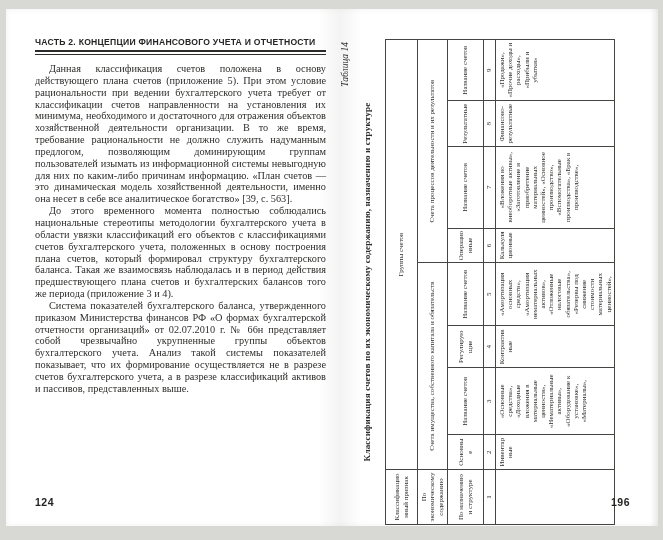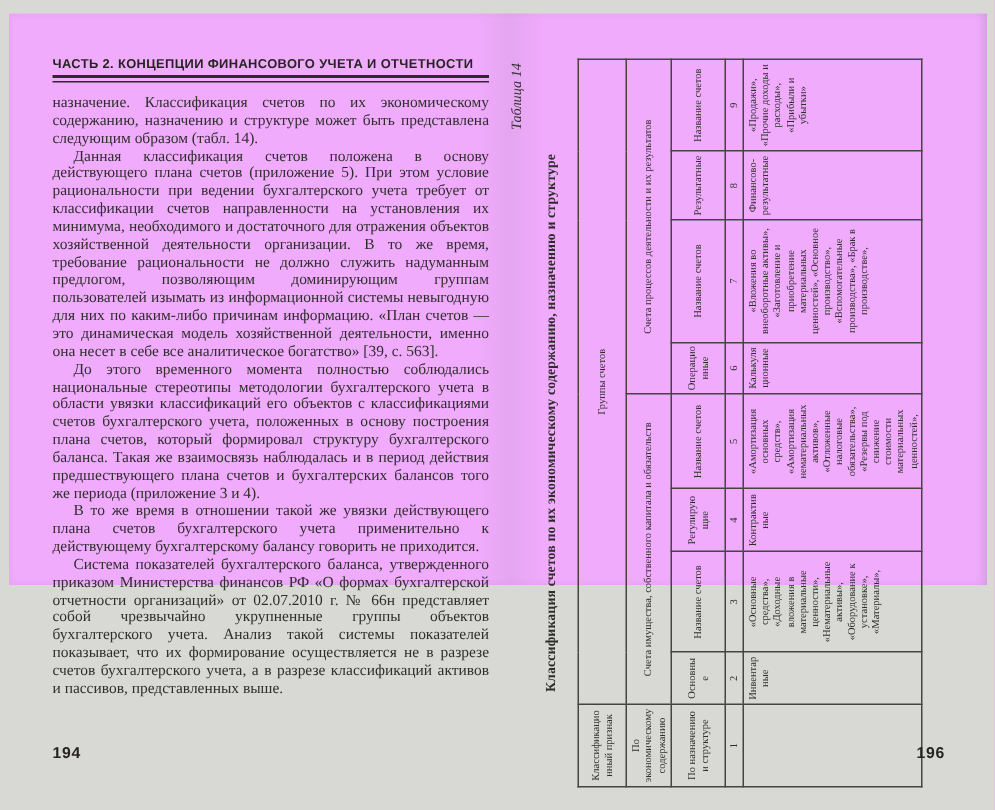--- a/index.html
+++ b/index.html
@@ -2,22 +2,22 @@
 <html><head>
 <meta charset="utf-8">
 <style>
   html,body{margin:0;padding:0;}
   body{
     width:663px;height:540px;position:relative;overflow:hidden;
     background:#d8d8d4;
     font-family:"Liberation Serif", serif;
   }
   .scan{
-    position:absolute;left:6px;top:9px;width:652px;height:381px;
-    background:#f0abfc;
+    position:absolute;left:6px;top:9px;width:652px;height:517px;
+    background:#ffffff;
     box-shadow:inset 0 0 6px rgba(0,0,0,0.06);
   }
   .gutter{
     position:absolute;left:312px;top:0;width:44px;height:100%;
     background:linear-gradient(90deg, rgba(0,0,0,0) 0%, rgba(90,90,88,0.07) 50%, rgba(0,0,0,0) 100%);
   }
   .right-edge{
     position:absolute;right:0;top:0;width:8px;height:100%;
     background:linear-gradient(90deg, rgba(0,0,0,0) 0%, rgba(90,90,88,0.10) 100%);
   }
@@ -64,28 +64,26 @@
 <body>
 
 <div class="scan">
   <div class="gutter"></div>
   <div class="right-edge"></div>
 
   <div class="page-left">
     <div class="chapter-header">ЧАСТЬ 2. КОНЦЕПЦИИ ФИНАНСОВОГО УЧЕТА И ОТЧЕТНОСТИ</div>
     <div class="header-rule"></div>
     <div class="body-text">
-      <p class="no-indent">назначение. Классификация счетов по их экономическому содержанию, назначению и структуре может быть представлена следующим образом (табл. 14).</p>
       <p>Данная классификация счетов положена в основу действующего плана счетов (приложение 5). При этом условие рациональности при ведении бухгалтерского учета требует от классификации счетов направленности на установления их минимума, необходимого и достаточного для отражения объектов хозяйственной деятельности организации. В то же время, требование рациональности не должно служить надуманным предлогом, позволяющим доминирующим группам пользователей изымать из информационной системы невыгодную для них по каким-либо причинам информацию. «План счетов — это динамическая модель хозяйственной деятельности, именно она несет в себе все аналитическое богатство» [39, с. 563].</p>
       <p>До этого временного момента полностью соблюдались национальные стереотипы методологии бухгалтерского учета в области увязки классификаций его объектов с классификациями счетов бухгалтерского учета, положенных в основу построения плана счетов, который формировал структуру бухгалтерского баланса. Такая же взаимосвязь наблюдалась и в период действия предшествующего плана счетов и бухгалтерских балансов того же периода (приложение 3 и 4).</p>
-      <p>В то же время в отношении такой же увязки действующего плана счетов бухгалтерского учета применительно к действующему бухгалтерскому балансу говорить не приходится.</p>
       <p>Система показателей бухгалтерского баланса, утвержденного приказом Министерства финансов РФ «О формах бухгалтерской отчетности организаций» от 02.07.2010 г. № 66н представляет собой чрезвычайно укрупненные группы объектов бухгалтерского учета. Анализ такой системы показателей показывает, что их формирование осуществляется не в разрезе счетов бухгалтерского учета, а в разрезе классификаций активов и пассивов, представленных выше.</p>
     </div>
   </div>
-  <div class="pagenum pagenum-left">194</div>
+  <div class="pagenum pagenum-left">124</div>
 
   <div class="rot-anchor">
     <div class="landscape">
       <div class="tbl-caption">Таблица 14</div>
       <div class="tbl-title">Классификация счетов по их экономическому содержанию, назначению и структуре</div>
       <table class="accounts">
         <colgroup>
           <col style="width:54px">
             <col style="width:34px">
             <col style="width:66px">

